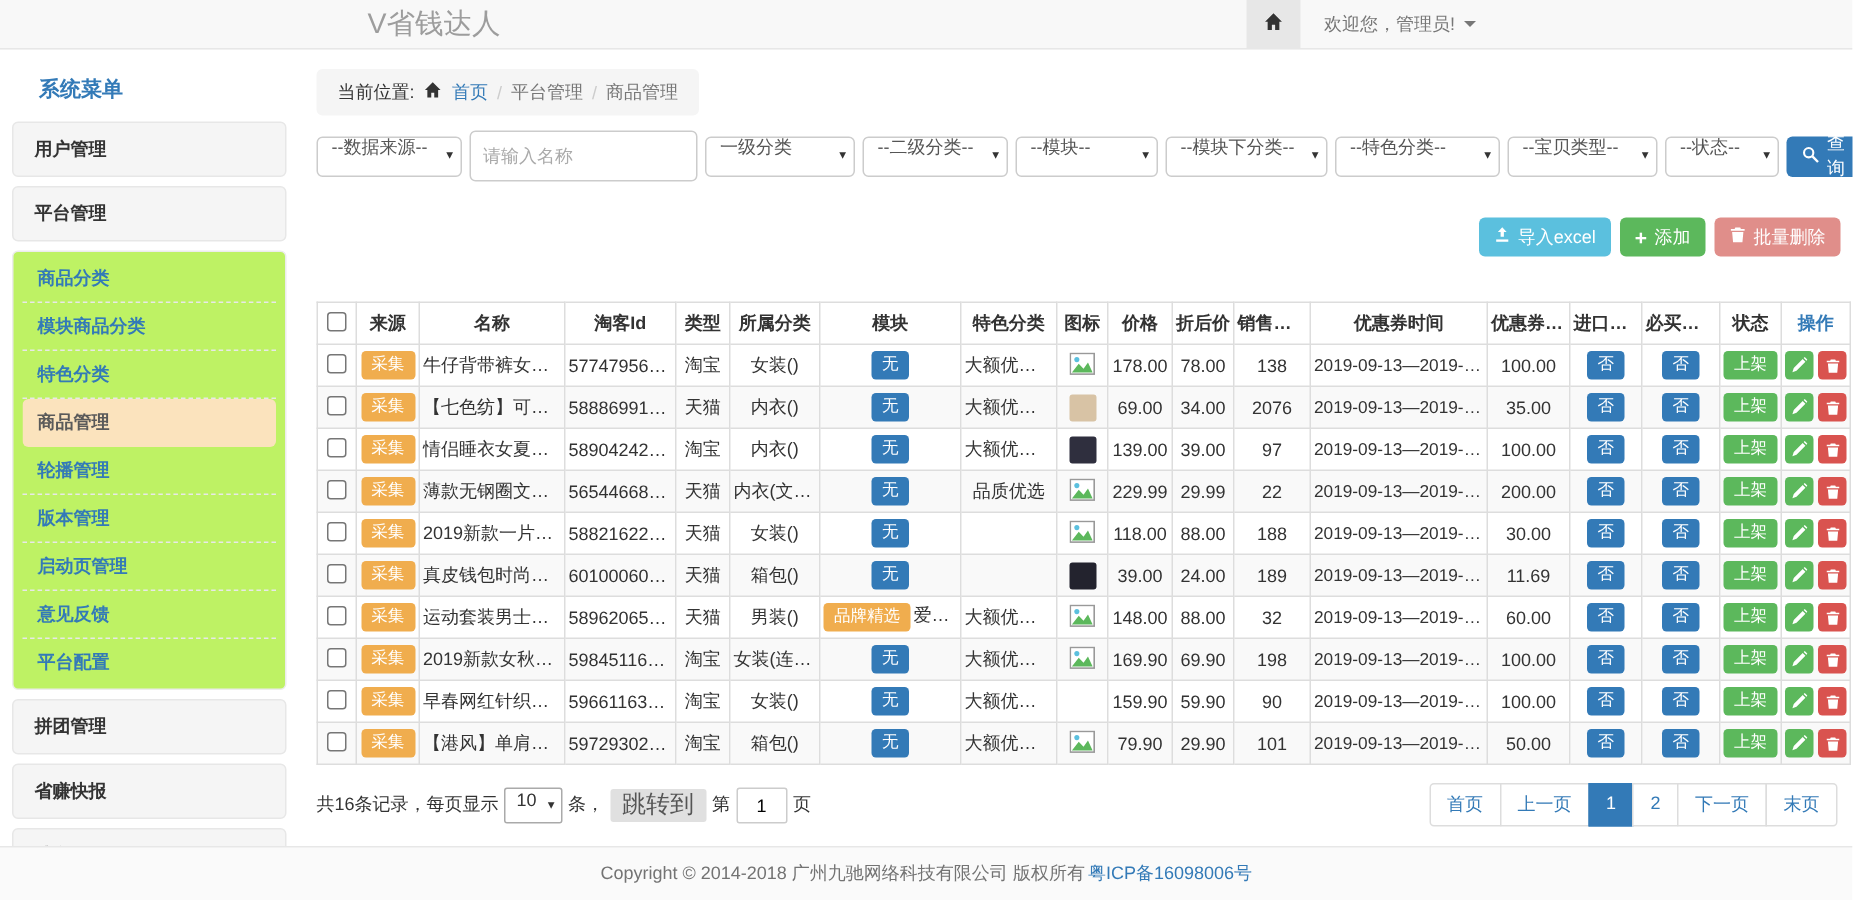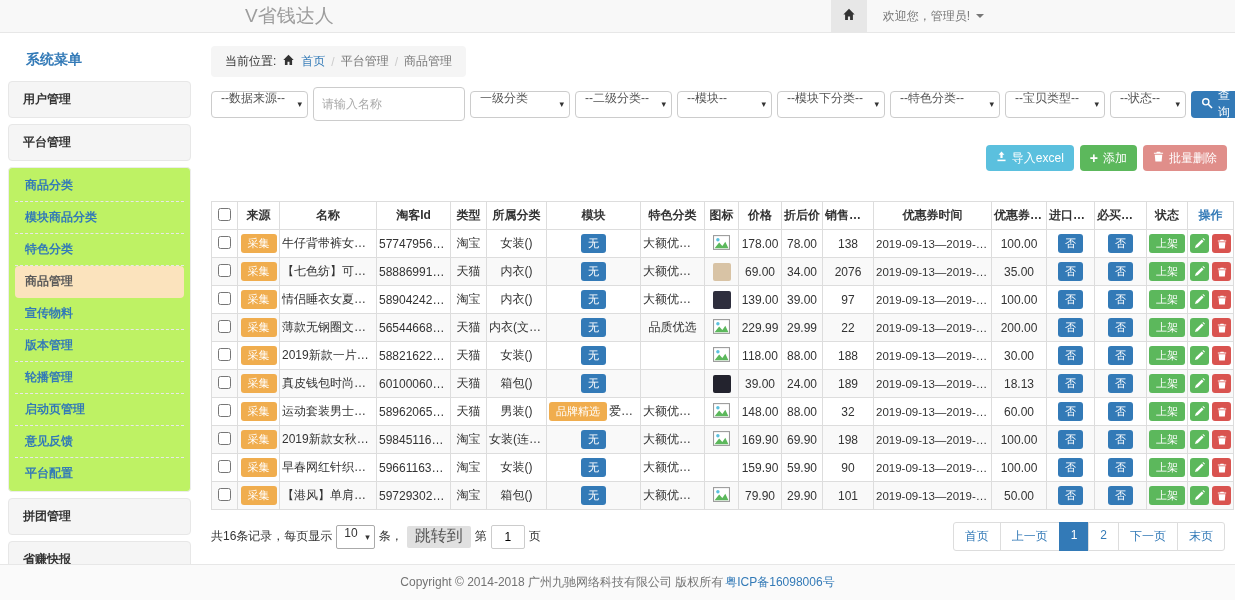--- a/index.html
+++ b/index.html
@@ -122,23 +122,22 @@
     <aside class="sidebar">
       <div class="sb-title">系统菜单</div>
       <div id="sidebar-items">
           <div class="sb-item sb-top">用户管理</div>
           <div class="sb-item sb-top">平台管理</div>
           <div class="sb-subwrap">
             <div class="sb-item sb-sub">商品分类</div>
             <div class="sb-item sb-sub">模块商品分类</div>
             <div class="sb-item sb-sub">特色分类</div>
             <div class="sb-item sb-sub active">商品管理</div>
-            <div class="sb-item sb-sub">宣传物料</div>
+            <div class="sb-item sb-sub">轮播管理</div>
             <div class="sb-item sb-sub">版本管理</div>
-            <div class="sb-item sb-sub">轮播管理</div>
             <div class="sb-item sb-sub">启动页管理</div>
             <div class="sb-item sb-sub">意见反馈</div>
             <div class="sb-item sb-sub">平台配置</div>
           </div>
           <div class="sb-item sb-top">拼团管理</div>
           <div class="sb-item sb-top">省赚快报</div>
           <div class="sb-item sb-top">消息管理</div>
         </div>
     </aside>
 
@@ -411,21 +410,21 @@
               <td>601000601341</td>
               <td>天猫</td>
               <td>箱包()</td>
               <td><span class="badge b-blue">无</span></td>
               <td></td>
               <td><span class="thumb" style="background: rgb(35, 35, 46);"></span></td>
               <td>39.00</td>
               <td>24.00</td>
               <td>189</td>
               <td class="c-time">2019-09-13—2019-09-20</td>
-              <td>18.13</td>
+              <td>11.69</td>
               <td><span class="badge b-blue">否</span></td>
               <td><span class="badge b-blue">否</span></td>
               <td><span class="badge b-green">上架</span></td>
               <td><button class="op-btn op-edit">
                   <svg width="11" height="11" viewBox="0 0 12 12">
                     <path fill="#fff" d="M1 11 L2 8 L8.5 1.5 L10.5 3.5 L4 10 Z M9.2 0.8 L10 0 L12 2 L11.2 2.8 Z"></path>
                   </svg>
                 </button><button class="op-btn op-del">
                   <svg width="10" height="10" viewBox="0 0 12 12">
                     <path fill="#fff" d="M4.2 0.8 H7.8 L8.3 1.8 H11 V3 H1 V1.8 H3.7 Z M1.9 4 H10.1 L9.4 11.4 H2.6 Z"></path>

